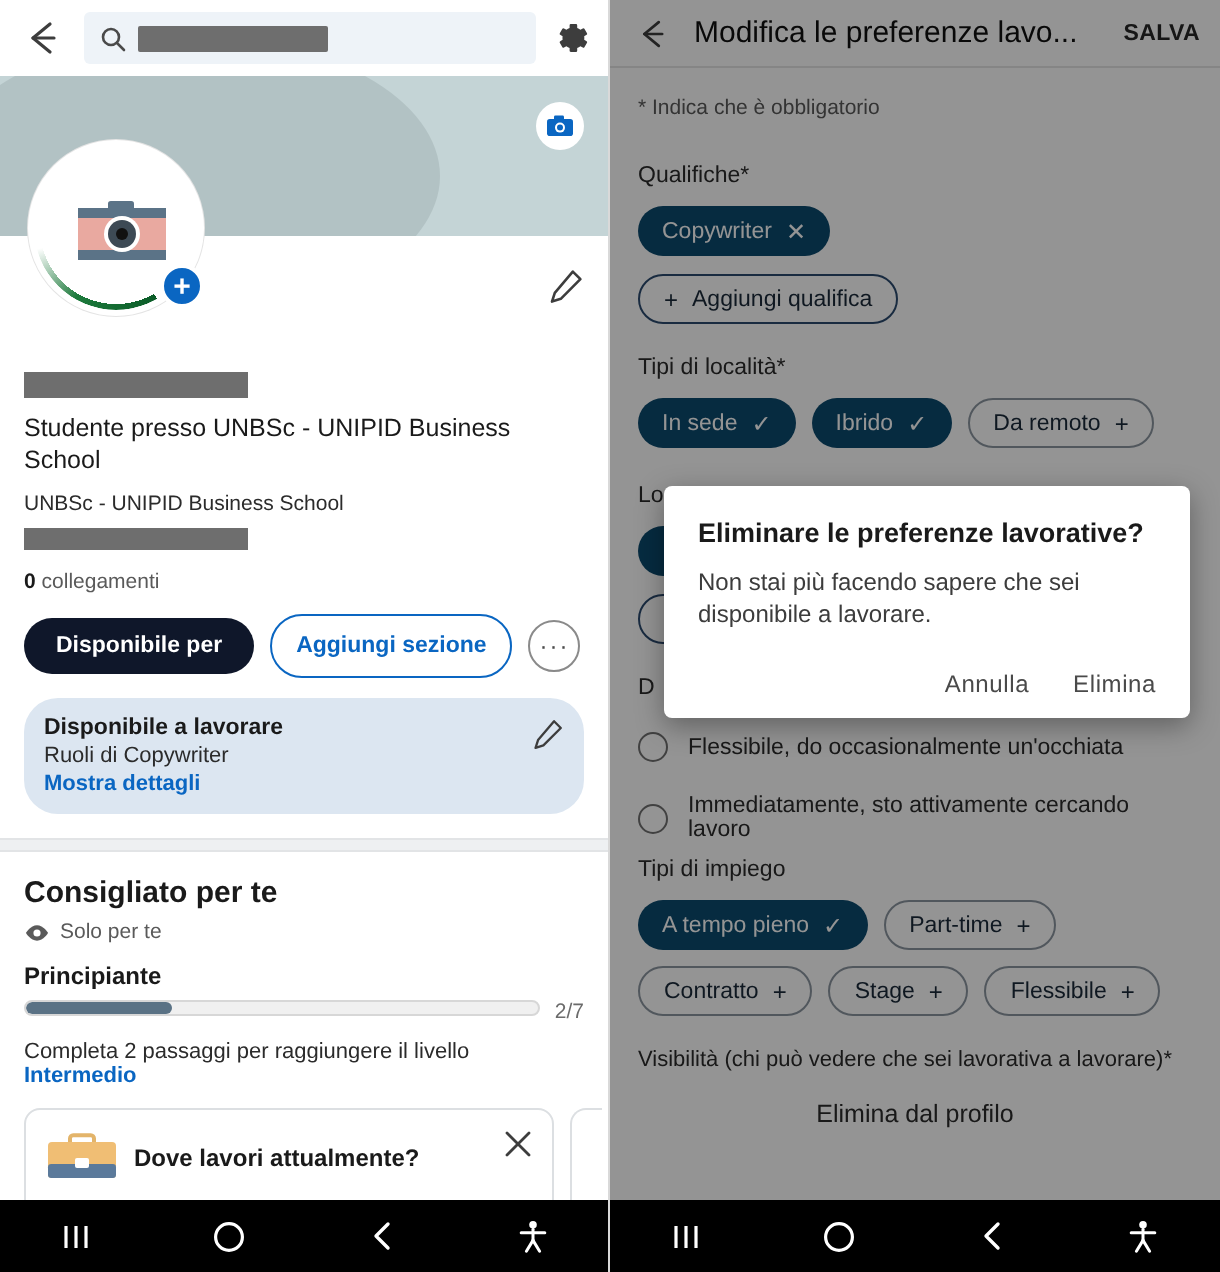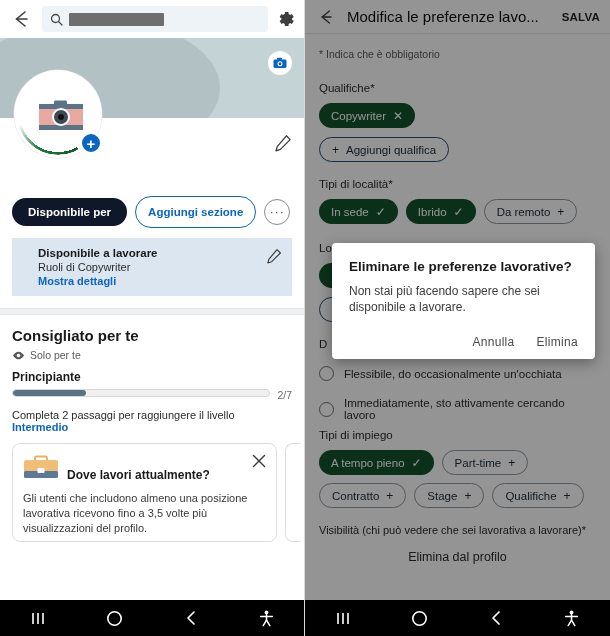--- a/index.html
+++ b/index.html
@@ -98,22 +98,22 @@
     display:flex; align-items:center; justify-content:center; text-align:center;
   }
   .btn-more {
     width: 26px; height: 26px; border-radius:50%; border:1.2px solid #8a8a8a;
     background:#fff; color:#4a4a4a; font-size: 12px; cursor:pointer;
     display:flex; align-items:center; justify-content:center; letter-spacing:1px;
   }
 
   
   .otw-card {
-    margin: 10px 12px 0 12px; background:#dce6f1; border-radius: 0;
-    padding: 9px 26px; position:relative;
+    margin: 10px 12px 0 12px; background:#dce6f1; border-radius: 17px;
+    padding: 9px 10px; position:relative;
   }
   .otw-title { font-size: 11.5px; font-weight:bold; color:#1a1a1a; }
   .otw-sub   { font-size: 11px; color:#2b2b2b; margin-top: 2px; }
   .otw-link  { font-size: 11px; color:#0a66c2; font-weight:600; margin-top: 2px; }
   .otw-pencil { position:absolute; right: 10px; top: 10px; width: 16px; height:16px; }
 
   .divider { height: 7px; background:#eef0f2; margin-top: 12px; border-top:1px solid #e2e4e6; border-bottom:1px solid #e2e4e6;}
 
   
   .sugg { padding: 12px 12px 0 12px; }
@@ -130,21 +130,21 @@
   .steps-text { font-size: 11px; color:#2b2b2b; margin-top: 8px; }
   .steps-text a { color:#0a66c2; font-weight:bold; text-decoration:none; }
 
   
   .cards-row { display:flex; gap: 8px; padding: 10px 0 0 12px; }
   .tip-card {
     background:#fff; border:1px solid #dcdfe2; border-radius: 8px;
     width: 265px; flex:0 0 auto; padding: 10px 10px 4px 10px; position:relative;
   }
   .tip-card-peek { width: 16px; flex:0 0 auto; border:1px solid #dcdfe2; border-right:none; border-radius:8px 0 0 8px; background:#fff;}
-  .tip-head { display:flex; align-items:flex-end; gap: 8px; }
+  .tip-head { display:flex; align-items:center; gap: 8px; }
   .briefcase { width: 36px; height: 28px; flex:0 0 auto; position:relative; }
   .tip-title { font-size: 12px; font-weight:bold; color:#1a1a1a; }
   .tip-x { position:absolute; right: 10px; top: 10px; width:14px; height:14px; }
   .tip-body { font-size: 11px; color:#3a3a3a; margin-top: 9px; line-height: 1.38; }
 
   
   .r-content { position:absolute; inset:0; background:#fff; }
   .r-topbar {
     height: 34px; display:flex; align-items:center; gap: 10px; padding: 0 10px;
     border-bottom: 1px solid #e6e6e6; background:#fff;
@@ -154,21 +154,21 @@
   .r-body { padding: 14px 14px 0 14px; }
   .req-note { font-size: 10.5px; color:#5a5a5a; }
   .field-label { font-size: 11.5px; color:#2b2b2b; margin-top: 22px; }
   .field-label.tight { margin-top: 16px; }
   .chip-row { display:flex; flex-wrap:wrap; gap: 8px; margin-top: 9px; }
   .chip {
     height: 25px; border-radius: 14px; display:inline-flex; align-items:center;
     gap: 7px; padding: 0 12px; font-size: 11.5px; white-space:nowrap;
     font-family:inherit; cursor:pointer;
   }
-  .chip-filled { background:#14532d; color:#ffffff; border: none; }
+  .chip-filled { background:#0c4a6e; color:#ffffff; border: none; }
   .chip-outline { background:#fff; color:#1b2a3a; border:1px solid #8c96a0; }
   .chip .gl { font-size: 12px; line-height:1; }
   .radio-row { display:flex; align-items:center; gap: 10px; margin-top: 16px; }
   .radio {
     width: 15px; height: 15px; border-radius:50%; border:1.5px solid #707070;
     flex:0 0 auto;
   }
   .radio-label { font-size: 11.5px; color:#2b2b2b; }
   .vis-label { font-size: 11px; color:#2b2b2b; margin-top: 16px; }
   .del-profile { text-align:center; font-size: 12.5px; color:#2b2b2b; margin-top: 14px; }
@@ -259,20 +259,30 @@
             <span>+</span>
           </div>
       </div>
       <div class="edit-pencil">
         <svg width="18" height="18" viewBox="0 0 18 18">
             <path d="M12.4 1.8l3.8 3.8L6.4 15.4 2 16.8l1.4-4.4z" fill="none" stroke="#3d3d3d" stroke-width="1.3" stroke-linejoin="round"></path>
           </svg>
       </div>
     </div>
 
+    <div class="ident">
+      <div class="name-redact"></div>
+      <div class="headline">Studente presso UNBSc - UNIPID Business School</div>
+      <div class="subline">UNBSc - UNIPID Business School</div>
+      <div class="loc-redact"></div>
+      <div class="connections">
+        <b>0</b>
+        <span>collegamenti</span>
+      </div>
+    </div>
 
     <div class="actions">
       <button class="btn-primary">Disponibile per</button>
       <button class="btn-outline">Aggiungi sezione</button>
       <button class="btn-more">···</button>
     </div>
 
     <div class="otw-card">
       <div class="otw-title">Disponibile a lavorare</div>
       <div class="otw-sub">Ruoli di Copywriter</div>
@@ -438,21 +448,21 @@
           </button>
           <button class="chip chip-outline">
             <span>Contratto</span>
             <span class="gl">+</span>
           </button>
           <button class="chip chip-outline">
             <span>Stage</span>
             <span class="gl">+</span>
           </button>
           <button class="chip chip-outline">
-            <span>Qualifiche</span>
+            <span>Flessibile</span>
             <span class="gl">+</span>
           </button>
         </div>
 
         <div class="vis-label">Visibilità (chi può vedere che sei lavorativa a lavorare)*</div>
         <div class="del-profile">Elimina dal profilo</div>
       </div>
     </div>
 
     <div class="scrim"></div>

